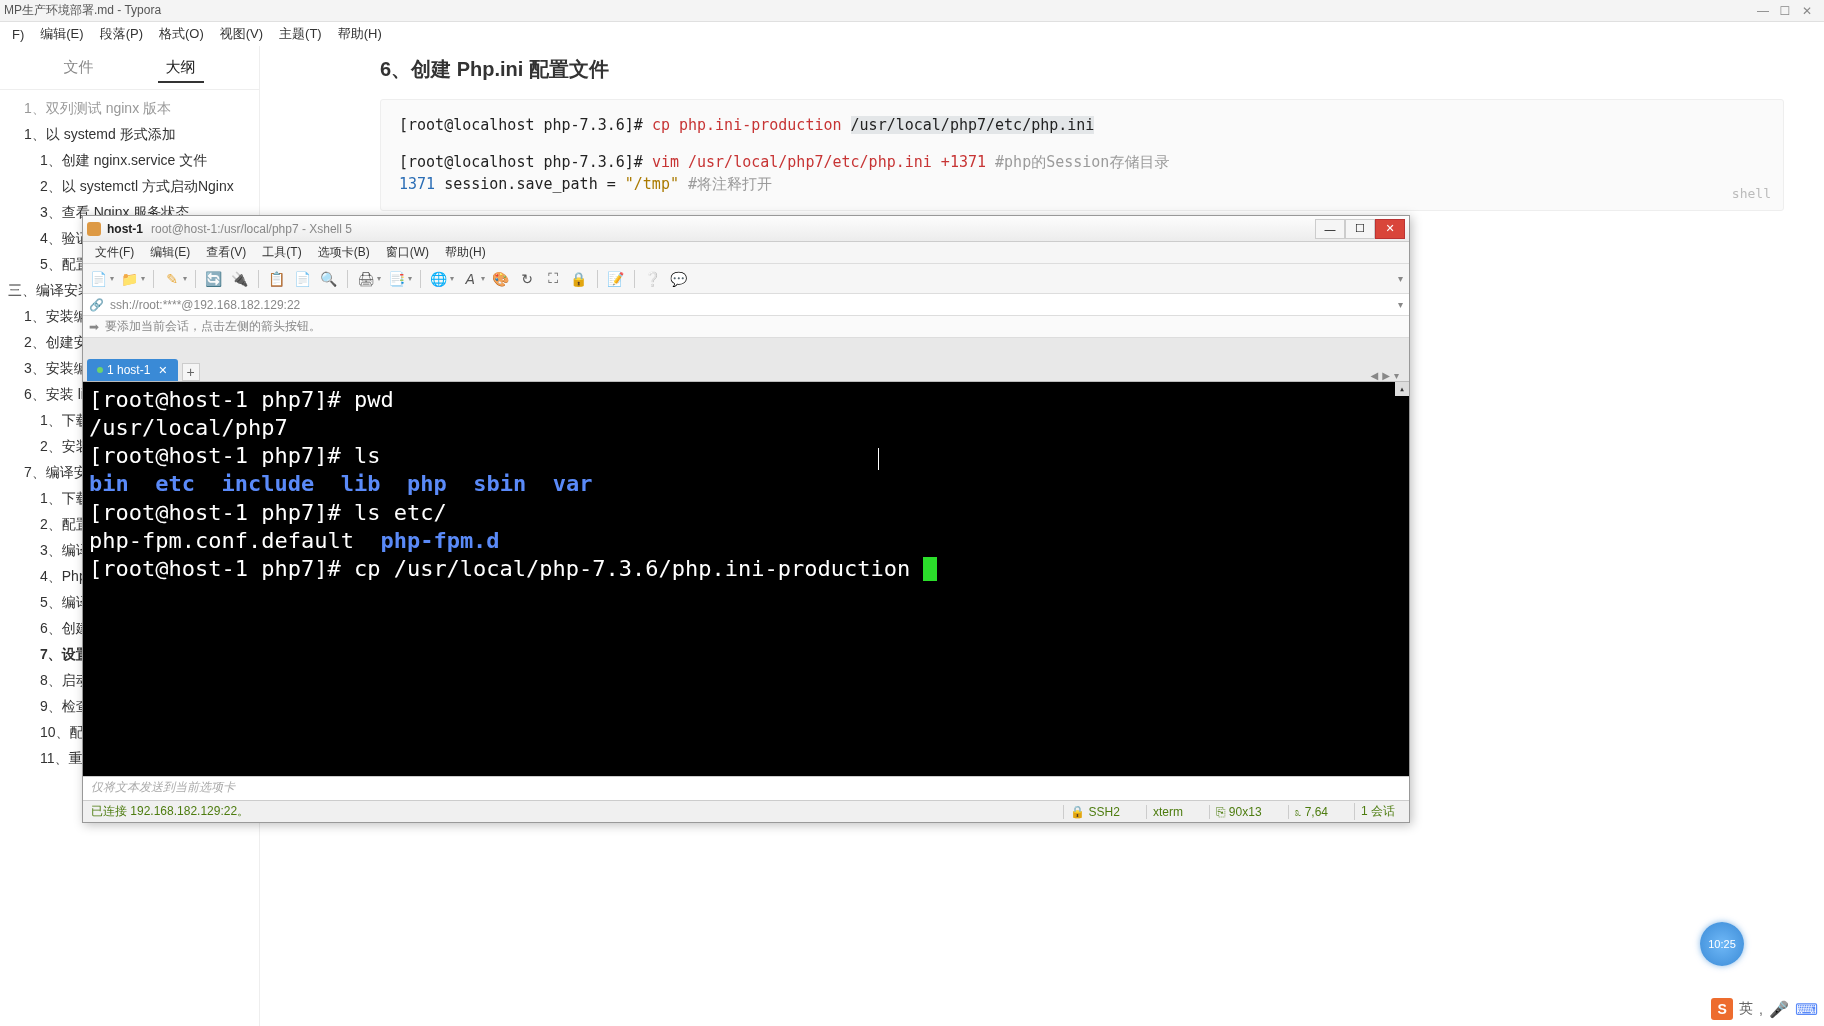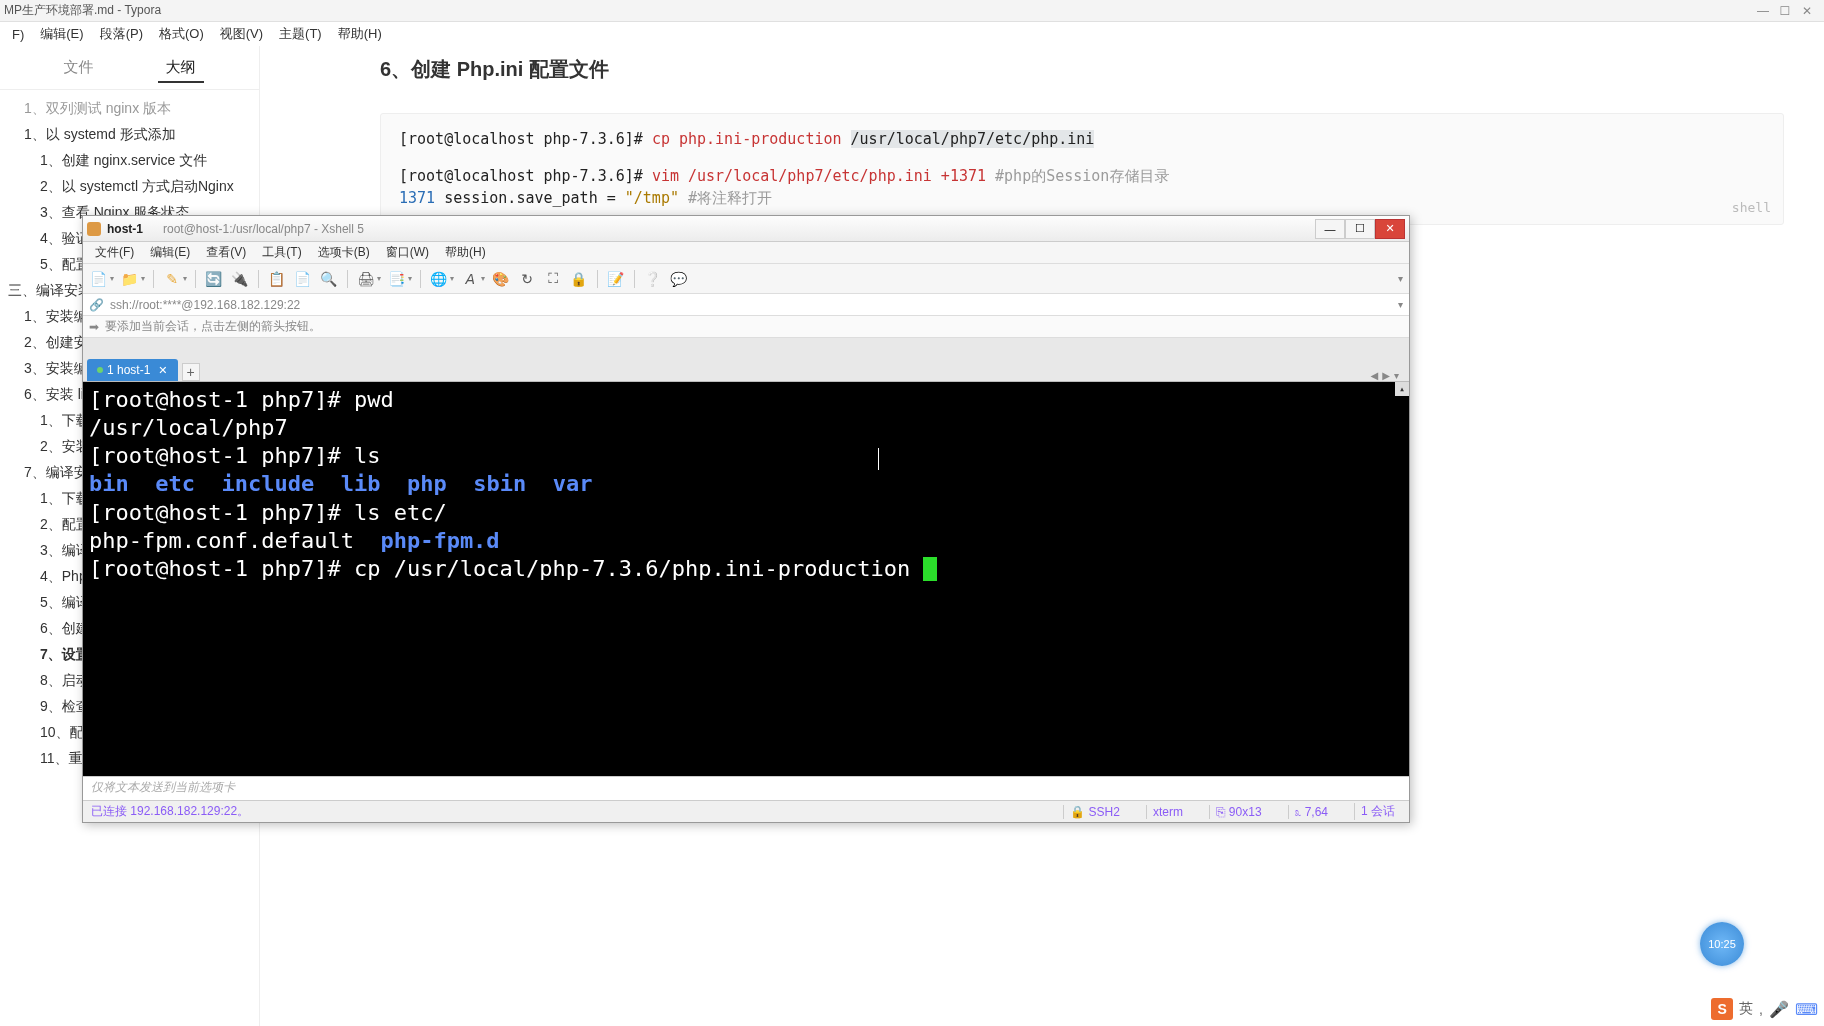--- a/index.html
+++ b/index.html
@@ -20,36 +20,36 @@
 .sidebar-tab.active { color: #222; border-bottom: 2px solid #333; font-weight: 500; }
 .outline-list { padding: 6px 0; font-size: 14px; color: #333; }
 .outline-item { padding: 4px 8px; cursor: pointer; white-space: nowrap; overflow: hidden; }
 .outline-item.lvl1 { padding-left: 8px; }
 .outline-item.lvl2 { padding-left: 24px; }
 .outline-item.lvl3 { padding-left: 40px; }
 .outline-item.active { font-weight: 700; }
 .outline-item.cut { color: #999; }
 
 .typora-content { flex: 1; padding: 10px 40px 0 120px; color: #333; }
-.content-h3 { font-size: 20px; font-weight: 700; margin-bottom: 30px; }
+.content-h3 { font-size: 20px; font-weight: 700; margin-bottom: 16px; }
 .code-block { background: #fafafa; border: 1px solid #eee; border-radius: 3px; padding: 14px 18px; font-family: "Consolas", monospace; font-size: 15px; line-height: 1.5; position: relative; }
 .code-line { white-space: pre; }
 .cb-prompt { color: #222; }
 .cb-cmd { color: #c73434; }
 .cb-arg-hl { background: #e3e6e8; color: #222; }
 .cb-num { color: #2a6db5; }
 .cb-str { color: #aa7a00; }
 .cb-comment { color: #9b9b9b; margin-top: 28px; }
 .code-lang-label { position: absolute; right: 12px; bottom: 6px; color: #bbb; font-size: 13px; }
 
 
 .xshell-window { position: absolute; left: 82px; top: 215px; width: 1328px; height: 608px; background: #f0f0f0; border: 1px solid #999; box-shadow: 2px 2px 10px rgba(0,0,0,0.25); display: flex; flex-direction: column; }
 .xshell-titlebar { height: 26px; background: linear-gradient(#fdfdfd,#ececec); border-bottom: 1px solid #ccc; display: flex; align-items: center; padding: 0 4px; font-size: 12px; }
 .xshell-icon { width: 14px; height: 14px; background: #d94; border-radius: 3px; margin-right: 6px; }
-.xshell-title-main { font-weight: 700; color: #222; margin-right: 20px; }
+.xshell-title-main { font-weight: 700; color: #222; margin-right: 8px; }
 .xshell-title-sub { color: #888; }
 .xshell-win-controls { margin-left: auto; display: flex; }
 .xwc-btn { width: 30px; height: 20px; display: flex; align-items: center; justify-content: center; border: 1px solid #ccc; background: #f5f5f5; font-size: 11px; cursor: pointer; }
 .xwc-btn.close { background: #d9453a; color: #fff; border-color: #b33; }
 
 .xshell-menubar { height: 22px; display: flex; align-items: center; padding: 0 4px; font-size: 12px; color: #333; border-bottom: 1px solid #ddd; background: #f6f6f6; }
 .xshell-menuitem { padding: 2px 8px; cursor: pointer; }
 
 .xshell-toolbar { height: 30px; display: flex; align-items: center; padding: 0 6px; gap: 6px; border-bottom: 1px solid #ddd; background: #f6f6f6; }
 .tb-btn { width: 20px; height: 20px; display: flex; align-items: center; justify-content: center; color: #555; cursor: pointer; font-size: 14px; }
@@ -69,21 +69,21 @@
 
 .xshell-terminal { flex: 1; background: #000; color: #fff; font-family: "Consolas", monospace; font-size: 22px; padding: 4px 6px; line-height: 1.28; position: relative; overflow: hidden; }
 .term-line { white-space: pre; }
 .t-white { color: #fff; }
 .t-blue { color: #5a8af8; font-weight: 700; }
 .t-cursor { display: inline-block; width: 14px; height: 24px; background: #2bdf2b; vertical-align: text-bottom; }
 .term-scroll-ind { position: absolute; right: 0; top: 0; width: 14px; height: 14px; background: #ddd; color: #333; font-size: 10px; display:flex; align-items:center; justify-content:center;}
 .term-caret { position: absolute; left: 795px; top: 66px; width: 1px; height: 22px; background: #fff; }
 
 .xshell-inputbar { height: 24px; background: #fff; border-top: 1px solid #ccc; padding: 2px 8px; font-size: 12px; color: #aaa; font-style: italic; }
-.xshell-status { height: 22px; background: #f0f0f0; border-top: 1px solid #ccc; display: flex; align-items: center; padding: 0 8px; font-size: 12px; color: #8b5cf6; }
+.xshell-status { height: 22px; background: #f0f0f0; border-top: 1px solid #ccc; display: flex; align-items: center; padding: 0 8px; font-size: 12px; color: #4d7c0f; }
 .status-right { margin-left: auto; display: flex; gap: 20px; align-items: center; padding-left: 40px; }
 .status-seg { padding: 0 6px; border-left: 1px solid #ccc; }
 
 
 .round-timer { position: absolute; right: 80px; bottom: 60px; width: 44px; height: 44px; border-radius: 50%; background: radial-gradient(circle,#6fb8f7,#3a8ad6); box-shadow: 0 0 6px rgba(58,138,214,.6); display: flex; align-items: center; justify-content: center; color: #fff; font-size: 11px; }
 
 
 .ime-bar { position: absolute; right: 6px; bottom: 6px; display: flex; gap: 6px; align-items: center; }
 .ime-s { width: 22px; height: 22px; background: #ed6c2e; color: #fff; display: flex; align-items: center; justify-content: center; font-weight: 700; border-radius: 3px; font-size: 14px; }
 .ime-ch { font-size: 14px; color: #666; }

